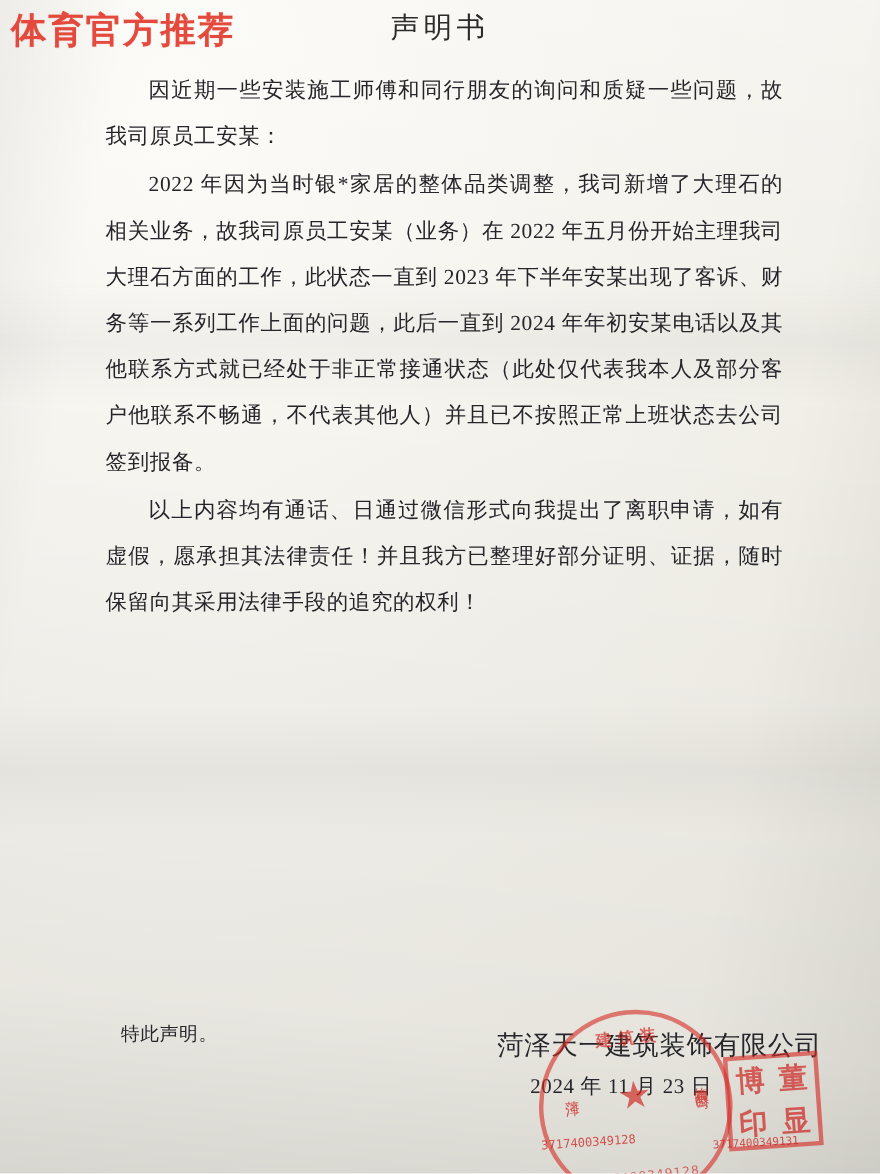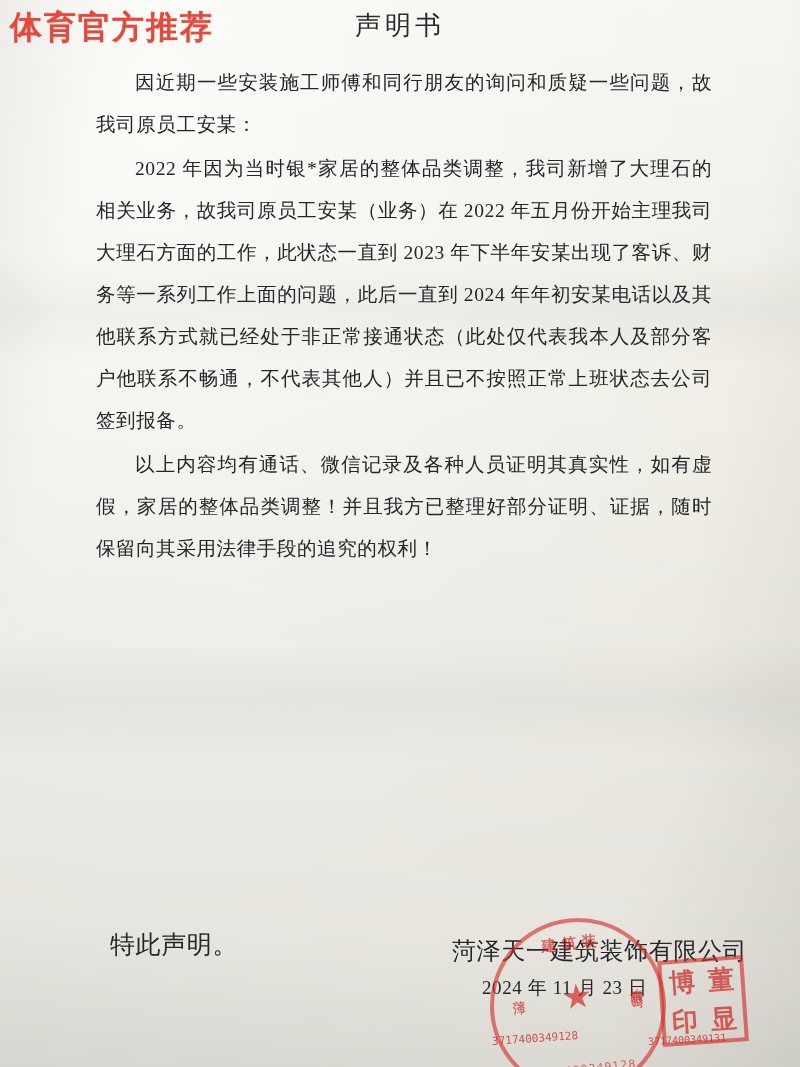--- a/index.html
+++ b/index.html
@@ -98,21 +98,21 @@
     top: 975px;
     font-size: 19px;
     letter-spacing: 0.6px;
     color: #25252a;
     font-family: Liberation Serif, serif;
   }
   .final-note {
     position: absolute;
     left: 110px;
     top: 928px;
-    font-size: 25px;
+    font-size: 17px;
     letter-spacing: 0.6px;
     color: #25252a;
   }
 
   
   .seal {
     position: absolute;
     left: 490px;
     top: 918px;
     width: 168px;
@@ -219,21 +219,21 @@
   <div class="paper-fold" id="fold1"></div>
   <div class="paper-fold" id="fold2"></div>
 
   <div class="watermark">体育官方推荐</div>
 
   <div class="doc-title">声明书</div>
 
   <div class="body-block">
     <p class="para">因近期一些安装施工师傅和同行朋友的询问和质疑一些问题，故我司原员工安某：</p>
     <p class="para">2022 年因为当时银*家居的整体品类调整，我司新增了大理石的相关业务，故我司原员工安某（业务）在 2022 年五月份开始主理我司大理石方面的工作，此状态一直到 2023 年下半年安某出现了客诉、财务等一系列工作上面的问题，此后一直到 2024 年年初安某电话以及其他联系方式就已经处于非正常接通状态（此处仅代表我本人及部分客户他联系不畅通，不代表其他人）并且已不按照正常上班状态去公司签到报备。</p>
-    <p class="para">以上内容均有通话、微信记录及各种人员证明其真实性，如有虚假，家居的整体品类调整！并且我方已整理好部分证明、证据，随时保留向其采用法律手段的追究的权利！</p>
+    <p class="para">以上内容均有通话、日通过微信形式向我提出了离职申请，如有虚假，愿承担其法律责任！并且我方已整理好部分证明、证据，随时保留向其采用法律手段的追究的权利！</p>
   </div>
 
   <div class="final-note">特此声明。</div>
 
   <div class="sign-block">菏泽天一建筑装饰有限公司</div>
   <div class="sign-date">2024 年 11 月 23 日</div>
 
   <div class="seal">
     <div class="seal-text-top">建筑装</div>
     <div class="seal-text-left">菏泽</div>

